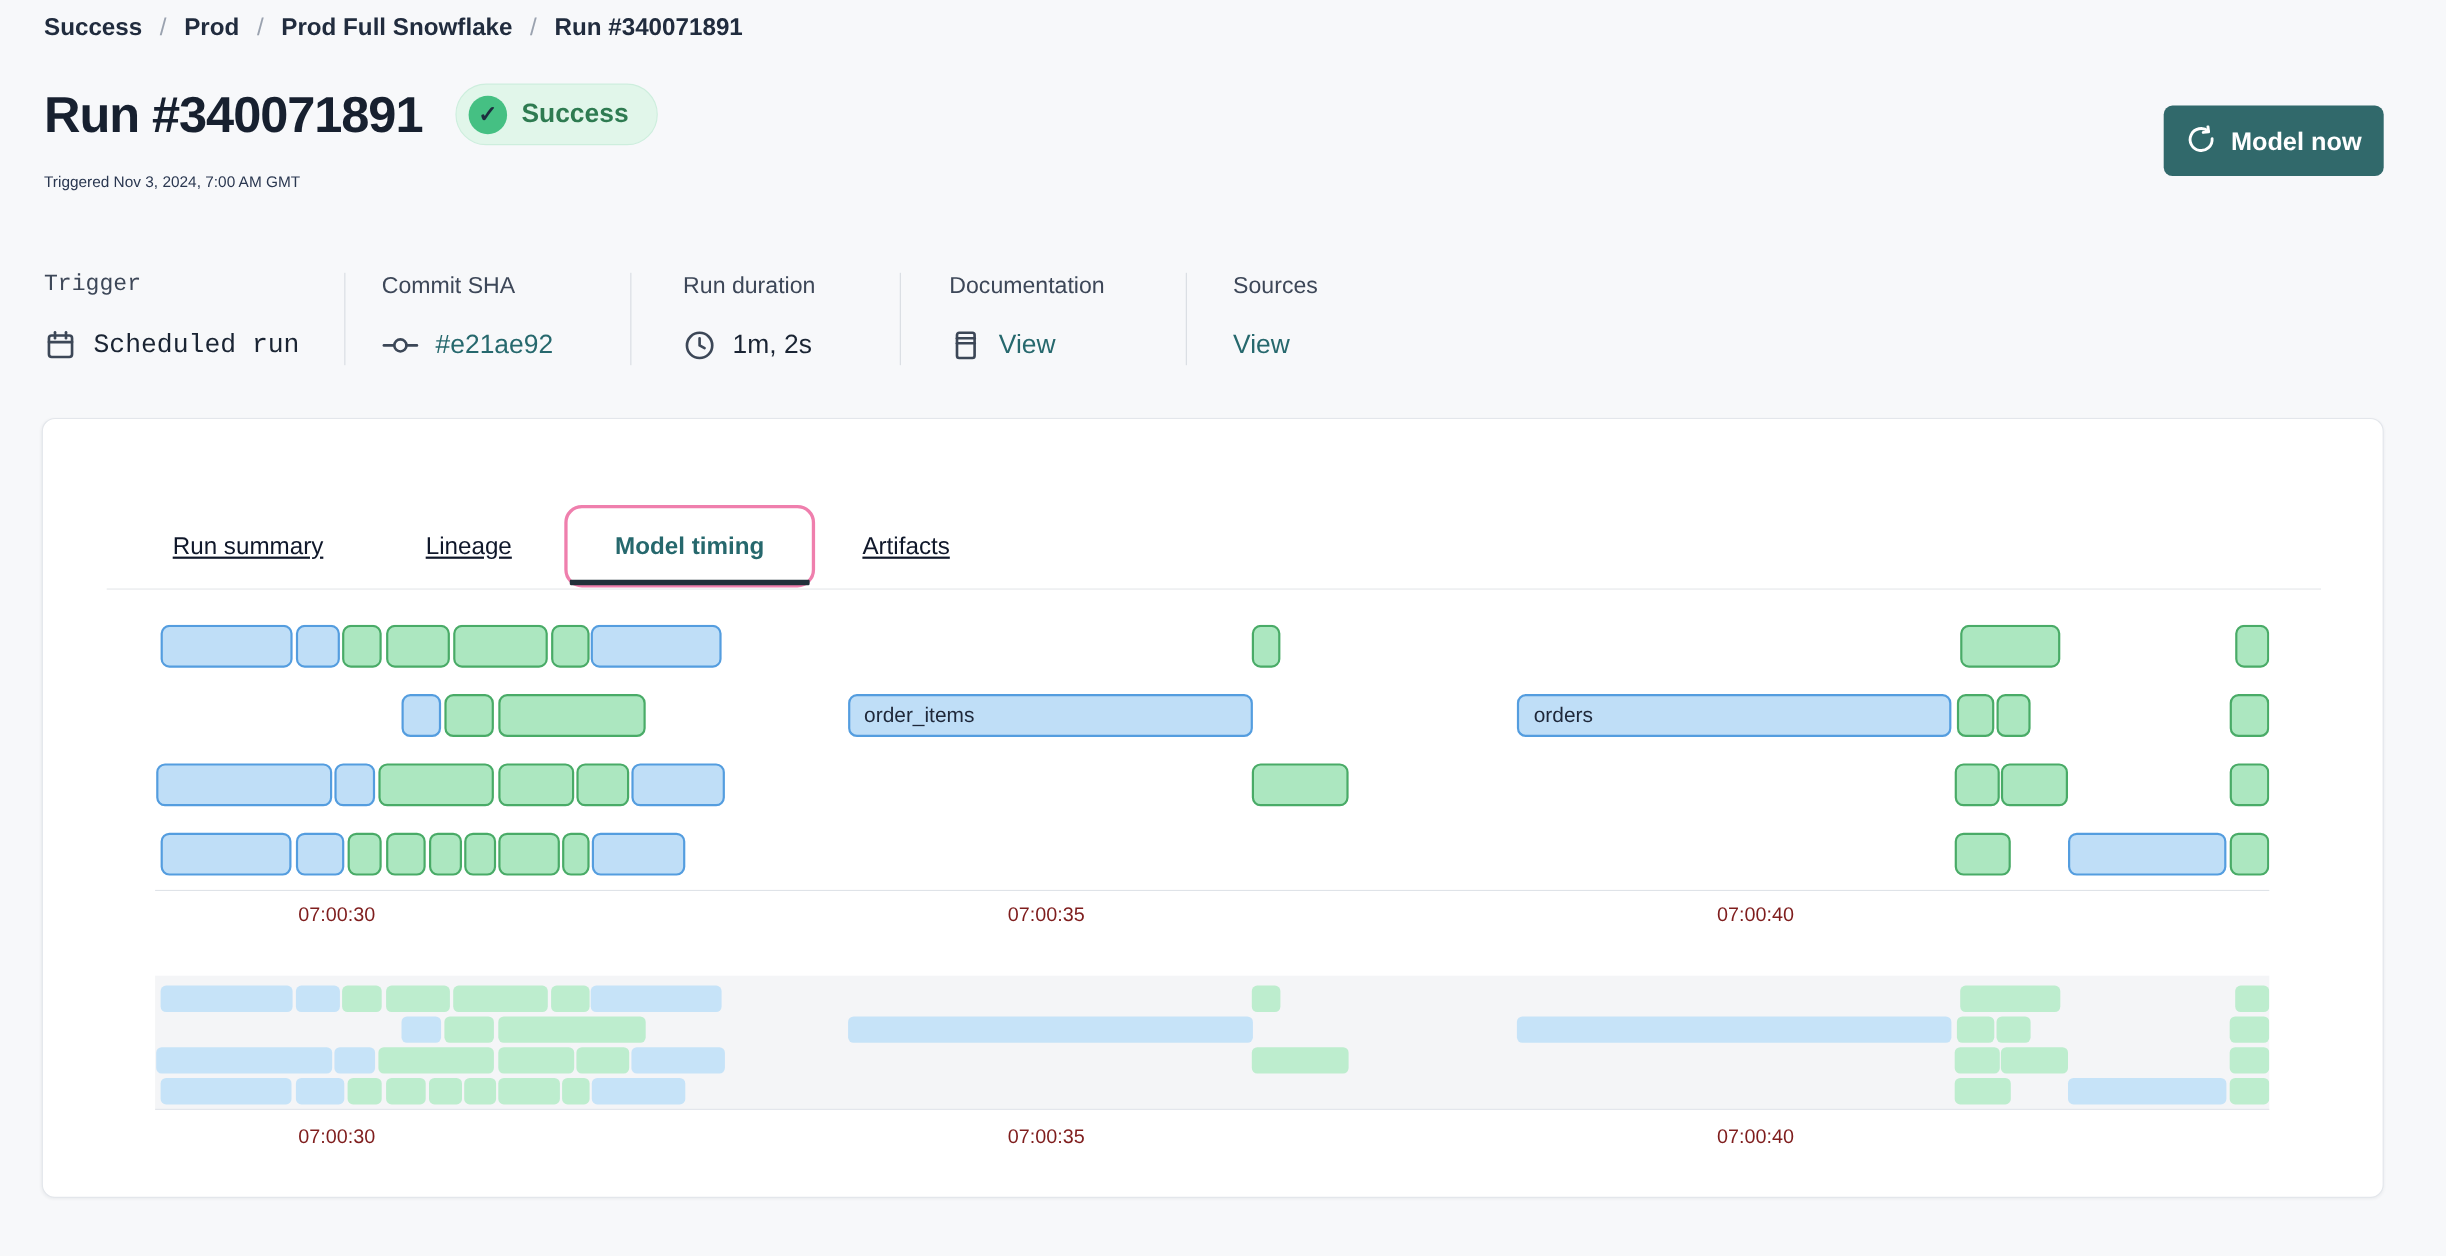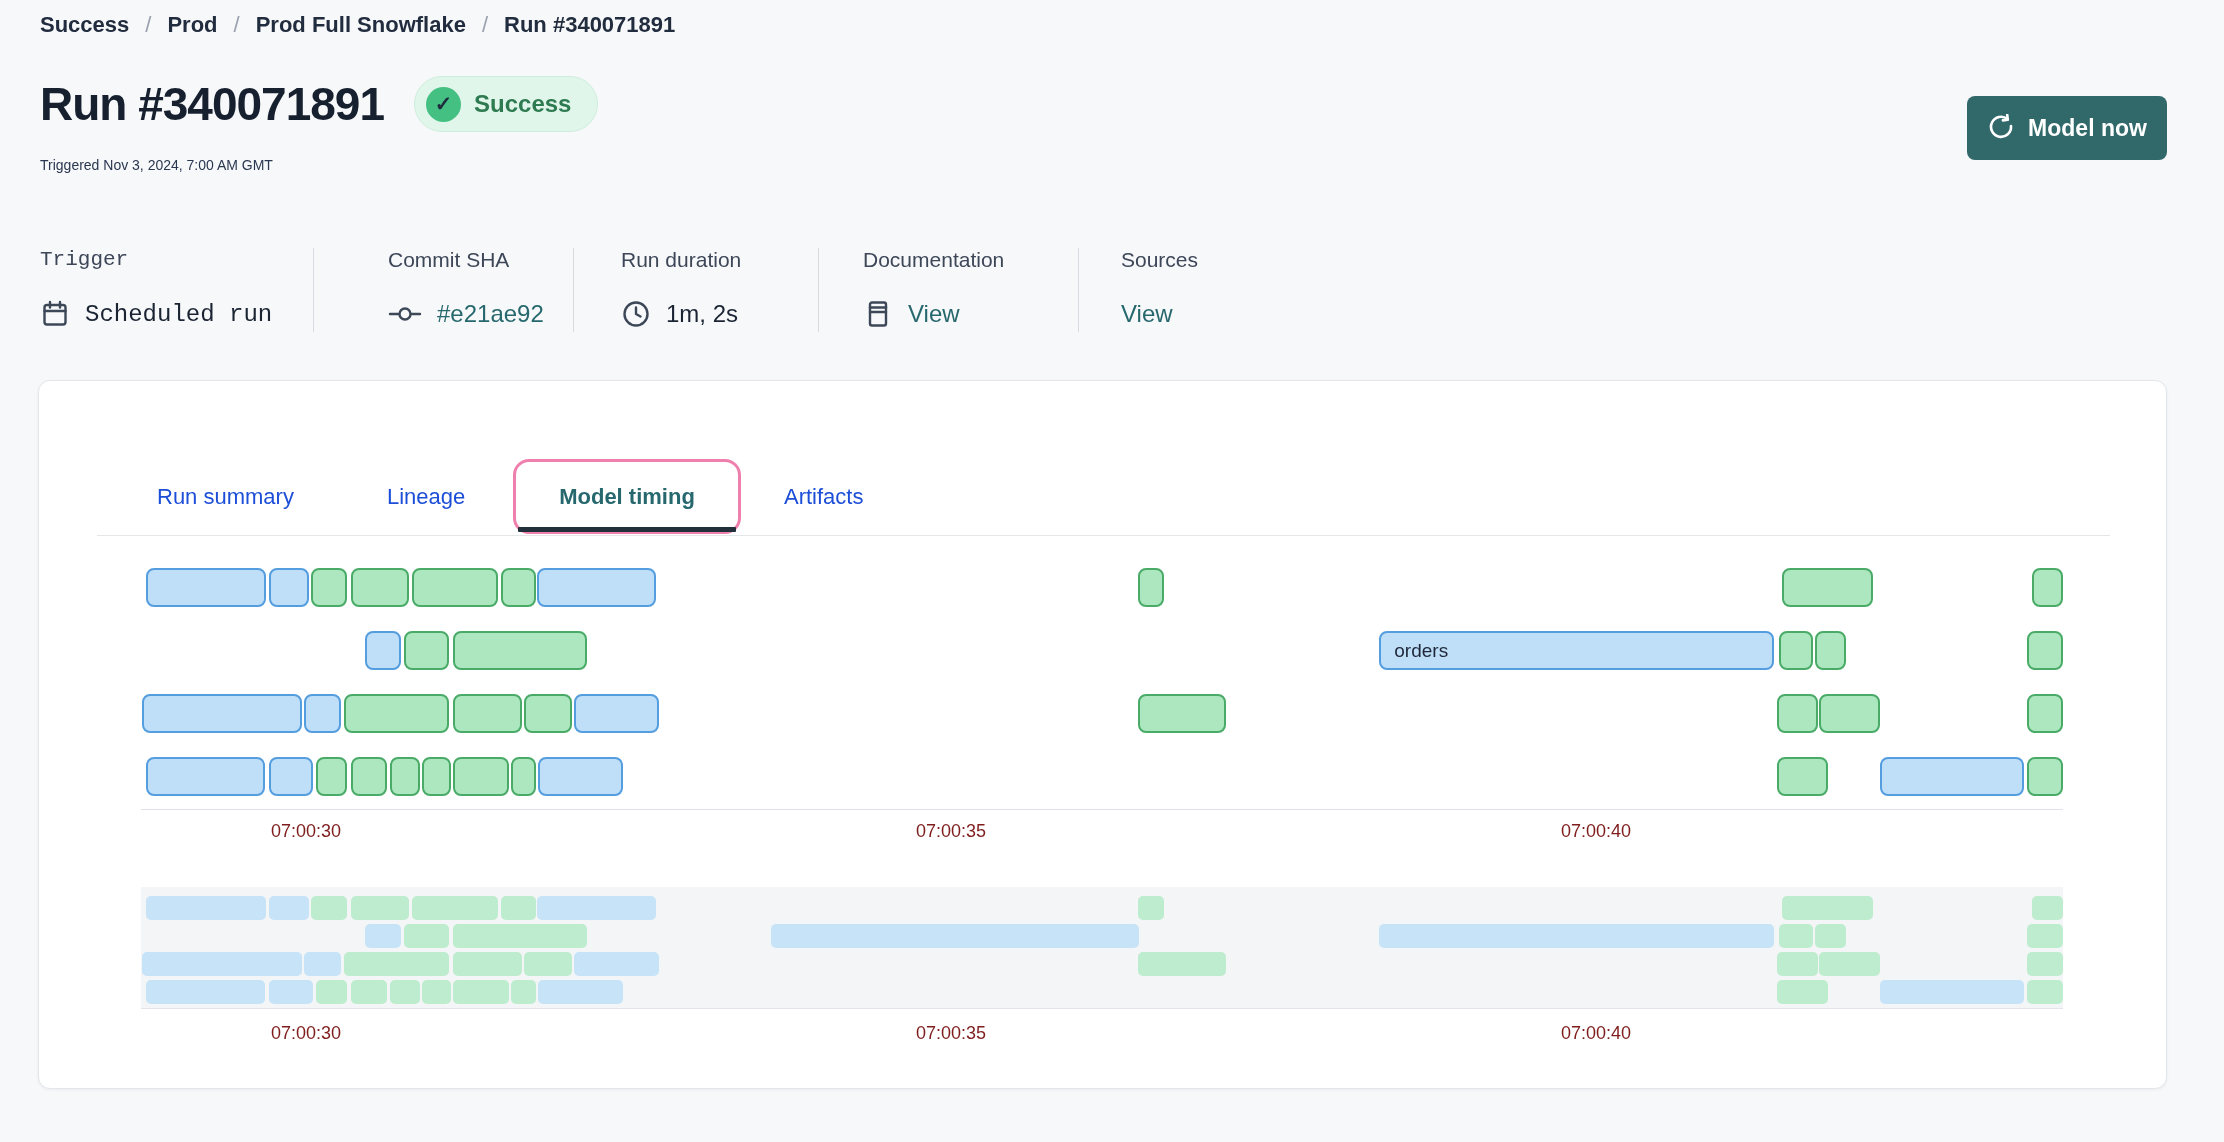--- a/index.html
+++ b/index.html
@@ -40,38 +40,38 @@
     position: absolute; left: 1967px; top: 96px; width: 200px; height: 64px;
     background: #31696b; border: none; border-radius: 8px; cursor: pointer;
     display: flex; align-items: center; justify-content: center; gap: 13px;
     color: #ffffff; font-family: inherit; font-size: 23px; font-weight: 600;
   }
   
   .info-row { position: absolute; left: 40px; top: 248px; display: flex; }
   .info-col { padding-right: 0; }
   .info-col + .info-col { border-left: 1px solid #d8dce2; }
   .c1 { width: 273px; font-family: Liberation Mono, monospace; }
-  .c2 { width: 260px; padding-left: 74px; }
+  .c2 { width: 260px; padding-left: 33px; }
   .c3 { width: 245px; padding-left: 47px; }
   .c4 { width: 260px; padding-left: 44px; }
   .c5 { width: 300px; padding-left: 42px; }
   .info-label { font-size: 21px; color: #3d4758; height: 28px; }
   .info-value { margin-top: 20px; display: flex; align-items: center; gap: 15px;
                 font-size: 24px; color: #1a2433; height: 36px; }
   .info-value .link { color: #26686d; cursor: pointer; }
   .icon-stroke { stroke: #3c4757; fill: none; stroke-width: 2.4; stroke-linecap: round; stroke-linejoin: round; }
   
   .card {
     position: absolute; left: 38px; top: 380px; width: 2129px; height: 709px;
     background: #ffffff; border: 1px solid #e3e6eb; border-radius: 12px;
     box-shadow: 0 1px 3px rgba(22,34,51,0.06);
   }
   
   .tab { position: absolute; top: 78px; height: 75px; display: flex; align-items: center;
-         font-size: 22px; color: #1d4ed8; cursor: pointer; }
+         font-size: 22px; color: #0f172a; cursor: pointer; text-decoration: underline; }
   .tab-run-summary { left: 118px; }
   .tab-lineage { left: 348px; }
   .tab-artifacts { left: 745px; }
   .tab-active-box {
     position: absolute; left: 474px; top: 78px; width: 228px; height: 75px;
     border: 3px solid #ef7fad; border-radius: 16px; background: #ffffff;
     display: flex; align-items: center; justify-content: center;
     font-size: 22px; font-weight: 700; color: #26686d; cursor: pointer;
   }
   .tab-active-box::after {
@@ -192,20 +192,23 @@
       <div class="bar main" style="left: 210.3px; width: 58px; top: 0px; height: 39px; background: rgb(172, 231, 192); border-color: rgb(73, 171, 103);"></div>
       <div class="bar main" style="left: 270.9px; width: 86.4px; top: 0px; height: 39px; background: rgb(172, 231, 192); border-color: rgb(73, 171, 103);"></div>
       <div class="bar main" style="left: 359.9px; width: 34.8px; top: 0px; height: 39px; background: rgb(172, 231, 192); border-color: rgb(73, 171, 103);"></div>
       <div class="bar main" style="left: 396px; width: 118.7px; top: 0px; height: 39px; background: rgb(191, 222, 247); border-color: rgb(84, 157, 223);"></div>
       <div class="bar main" style="left: 997.1px; width: 25.8px; top: 0px; height: 39px; background: rgb(172, 231, 192); border-color: rgb(73, 171, 103);"></div>
       <div class="bar main" style="left: 1640.8px; width: 91.6px; top: 0px; height: 39px; background: rgb(172, 231, 192); border-color: rgb(73, 171, 103);"></div>
       <div class="bar main" style="left: 1891px; width: 31px; top: 0px; height: 39px; background: rgb(172, 231, 192); border-color: rgb(73, 171, 103);"></div>
       <div class="bar main" style="left: 224.4px; width: 36.1px; top: 63px; height: 39px; background: rgb(191, 222, 247); border-color: rgb(84, 157, 223);"></div>
       <div class="bar main" style="left: 263.1px; width: 45.1px; top: 63px; height: 39px; background: rgb(172, 231, 192); border-color: rgb(73, 171, 103);"></div>
       <div class="bar main" style="left: 312.2px; width: 134.2px; top: 63px; height: 39px; background: rgb(172, 231, 192); border-color: rgb(73, 171, 103);"></div>
+      <div class="bar main" style="left: 629.5px; width: 368.9px; top: 63px; height: 39px; background: rgb(191, 222, 247); border-color: rgb(84, 157, 223);">
+        <span>order_items</span>
+      </div>
       <div class="bar main" style="left: 1238.3px; width: 394.7px; top: 63px; height: 39px; background: rgb(191, 222, 247); border-color: rgb(84, 157, 223);">
         <span>orders</span>
       </div>
       <div class="bar main" style="left: 1638.2px; width: 33.5px; top: 63px; height: 39px; background: rgb(172, 231, 192); border-color: rgb(73, 171, 103);"></div>
       <div class="bar main" style="left: 1674.3px; width: 31px; top: 63px; height: 39px; background: rgb(172, 231, 192); border-color: rgb(73, 171, 103);"></div>
       <div class="bar main" style="left: 1885.9px; width: 36.1px; top: 63px; height: 39px; background: rgb(172, 231, 192); border-color: rgb(73, 171, 103);"></div>
       <div class="bar main" style="left: 1.3px; width: 160px; top: 126px; height: 39px; background: rgb(191, 222, 247); border-color: rgb(84, 157, 223);"></div>
       <div class="bar main" style="left: 162.5px; width: 37.4px; top: 126px; height: 39px; background: rgb(191, 222, 247); border-color: rgb(84, 157, 223);"></div>
       <div class="bar main" style="left: 202.5px; width: 105.8px; top: 126px; height: 39px; background: rgb(172, 231, 192); border-color: rgb(73, 171, 103);"></div>
       <div class="bar main" style="left: 312.2px; width: 68.4px; top: 126px; height: 39px; background: rgb(172, 231, 192); border-color: rgb(73, 171, 103);"></div>

